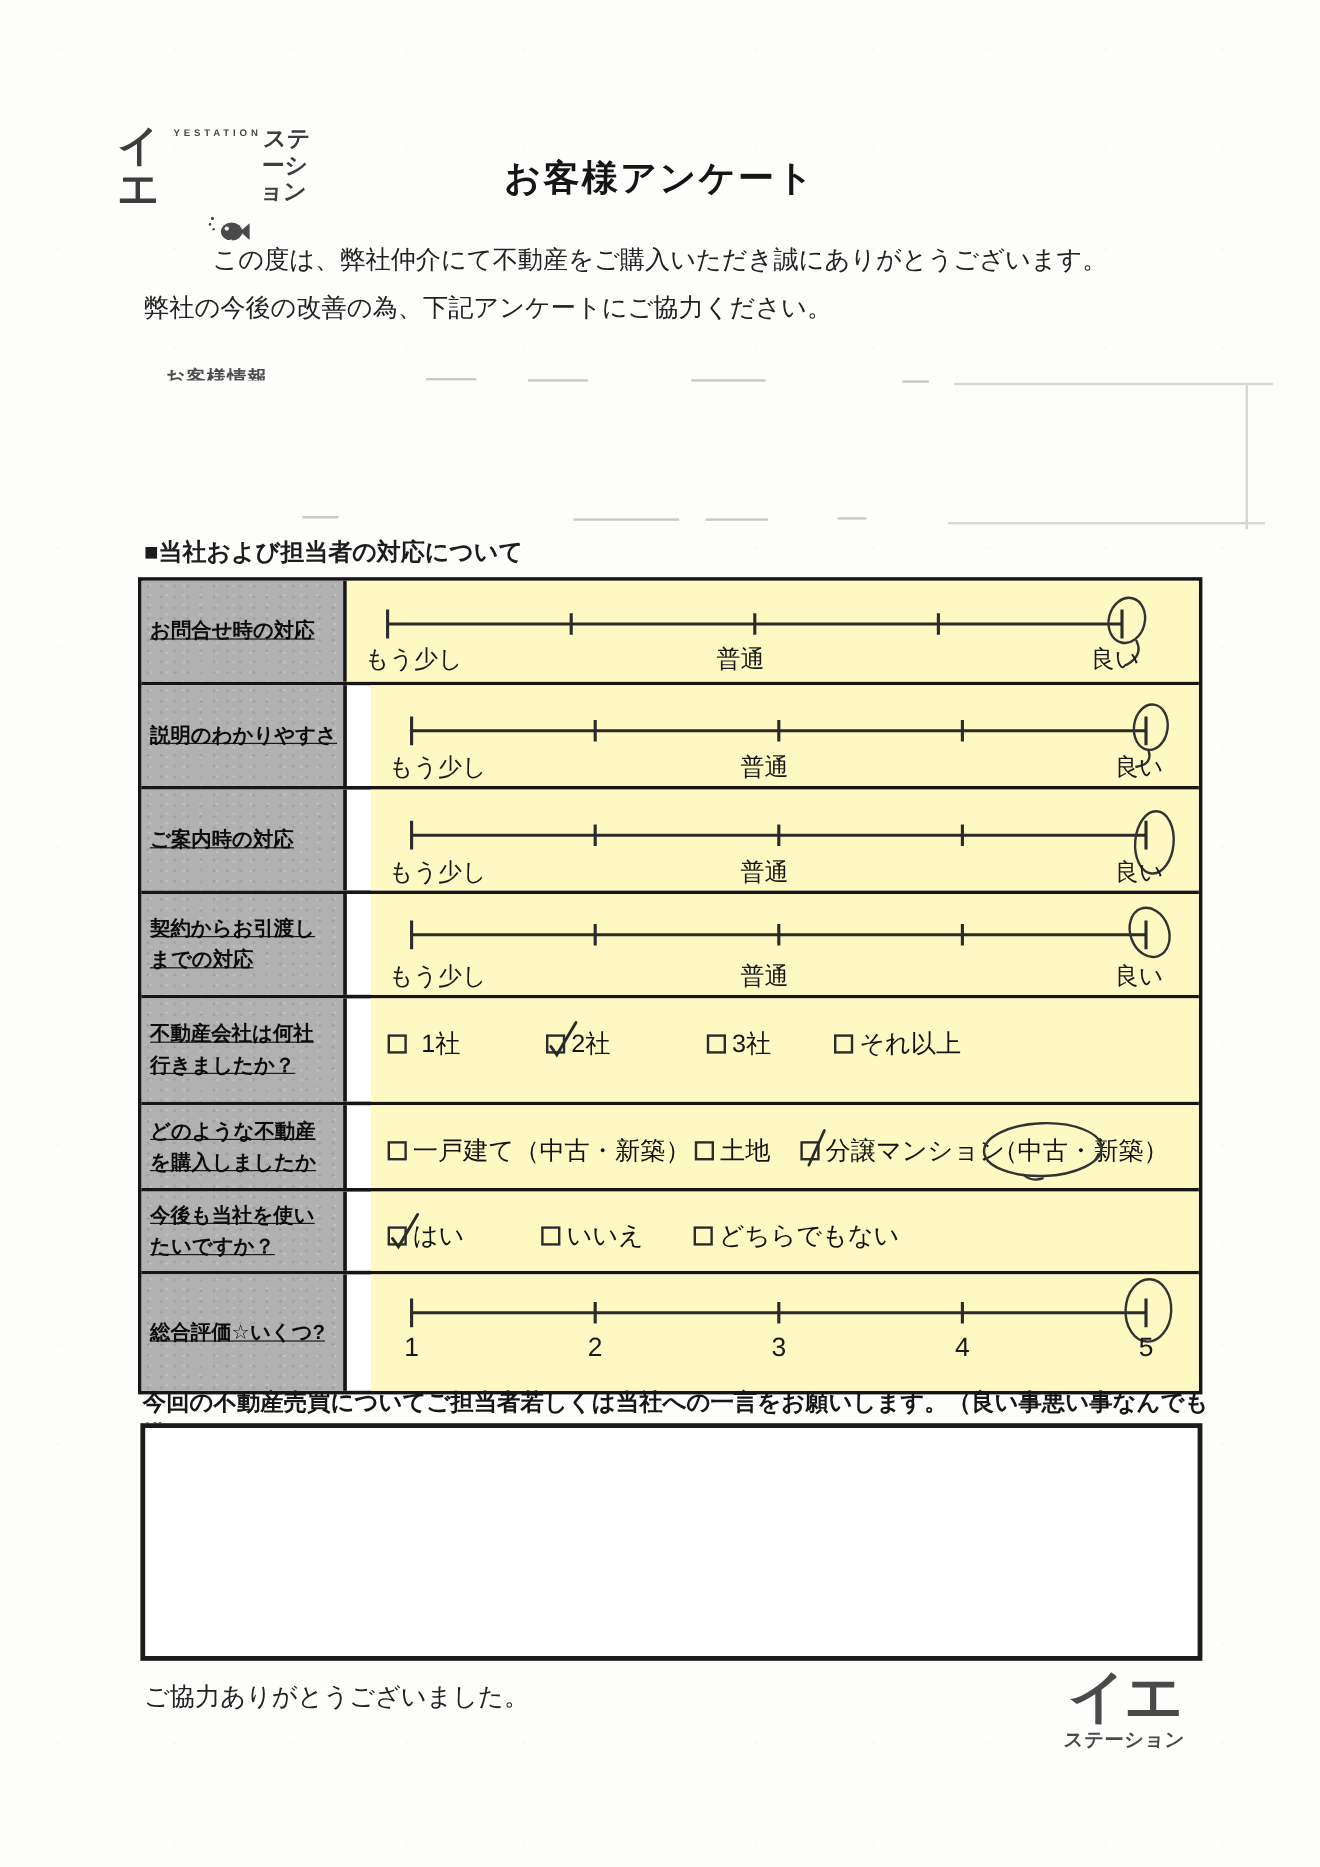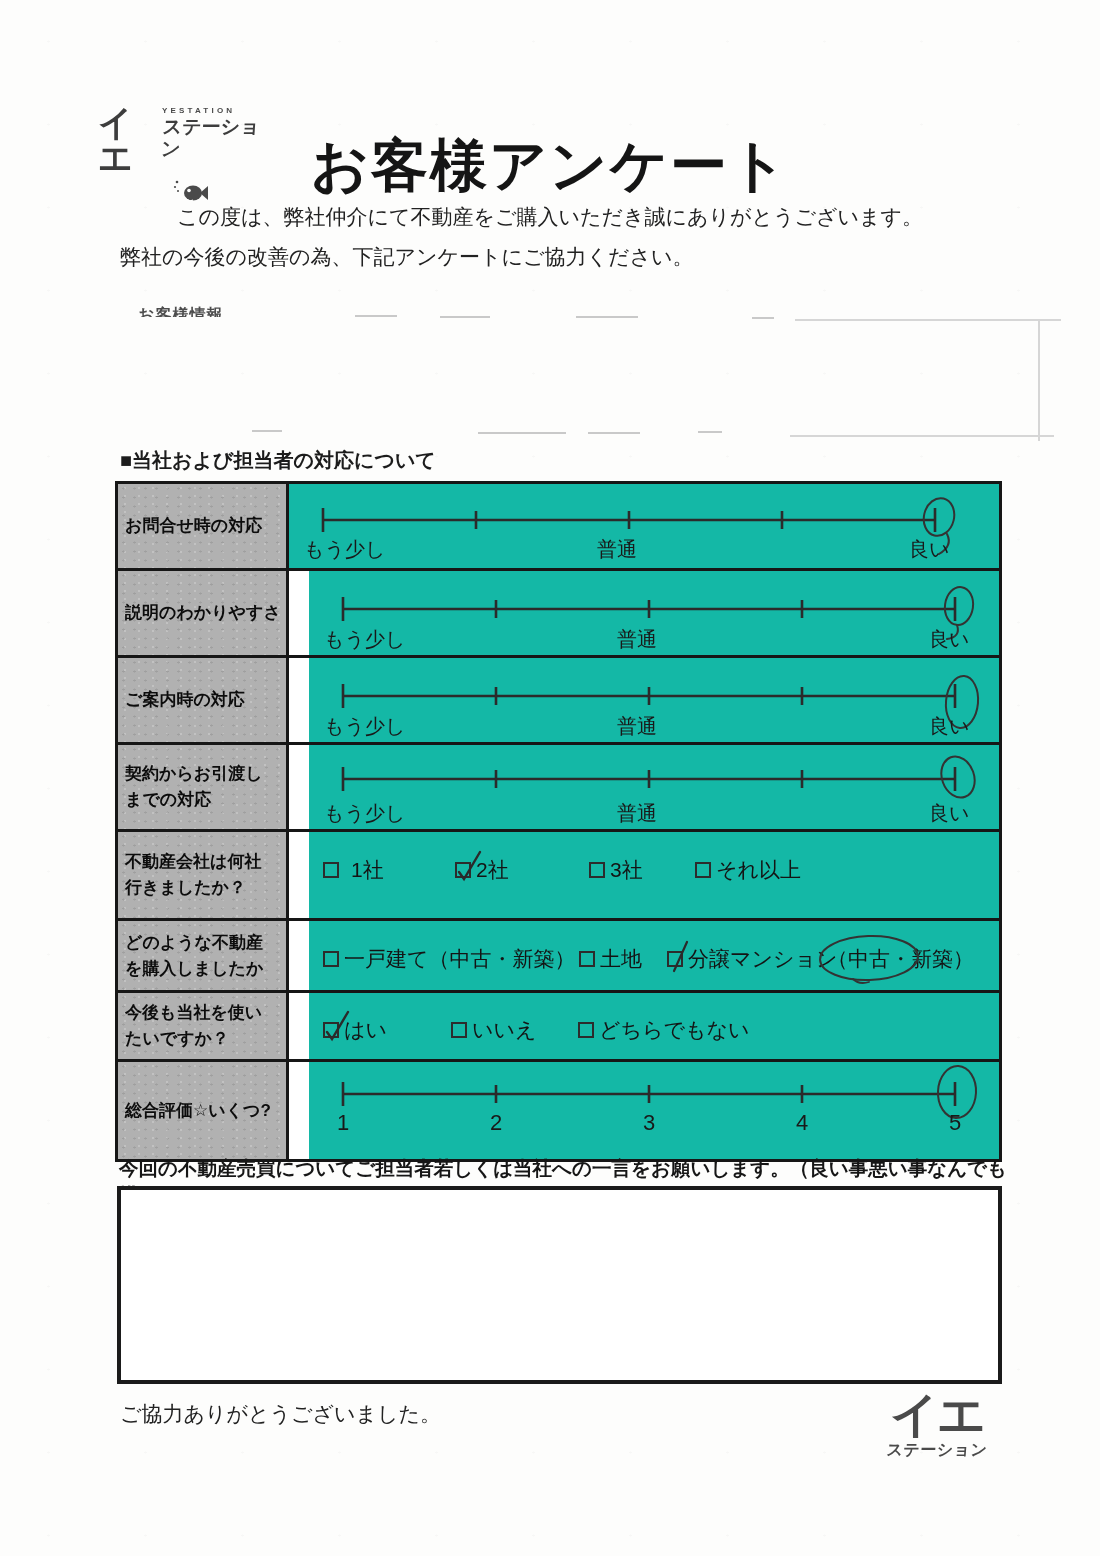--- a/index.html
+++ b/index.html
@@ -4,48 +4,48 @@
 <style>
   html,body{margin:0;padding:0;background:#e9e9e9;font-family:"Liberation Sans","DejaVu Sans",sans-serif;}
   #page{position:relative;width:1100px;height:1556px;background:#fdfdfc;margin:0 auto;overflow:hidden;color:#1a1a1a;
         background-image:radial-gradient(rgba(0,0,0,0.025) 1px,transparent 1.3px);background-size:97px 83px;}
   .abs{position:absolute;}
 
   
   .logo-top{left:98px;top:106px;width:170px;}
   .logo-row{display:flex;align-items:flex-start;}
   .logo-ie{font-size:34px;font-weight:bold;color:#3d3d3d;line-height:34px;letter-spacing:-2px;transform:scaleY(1.05);}
-  .logo-right{margin-left:4px;display:flex;flex-direction:column;}
+  .logo-right{margin-left:4px;display:flex;flex-direction:row;}
   .logo-en{font-size:8px;font-weight:bold;color:#4a4a4a;letter-spacing:3.2px;line-height:10px;}
   .logo-kana{font-size:19px;font-weight:bold;color:#3d3d3d;line-height:22px;letter-spacing:0px;transform:skewX(-4deg);}
   .logo-fish{margin-left:72px;margin-top:2px;}
 
   
-  .title{left:0;top:128px;width:1100px;text-align:center;font-size:57px;font-weight:bold;letter-spacing:2px;color:#151515;}
+  .title{left:0;top:128px;width:1100px;text-align:center;font-size:30px;font-weight:bold;letter-spacing:2px;color:#151515;}
   .intro{left:120px;width:860px;font-size:21px;color:#222;line-height:26px;}
 
   
   .erased-label{left:138px;top:305px;height:12px;overflow:hidden;font-size:16px;font-weight:bold;color:#4d4d4d;letter-spacing:1px;}
   .faint{background:#c9c9c9;}
   .faint2{background:#d6d6d6;}
 
   
   .section-title{left:120px;top:447px;font-size:20px;font-weight:600;color:#1c1c1c;}
 
   
   .table{left:115px;top:481px;width:887px;border:3px solid #161616;background:#fff;box-sizing:border-box;}
-  .trow{display:flex;box-sizing:border-box;}
+  .trow{display:flex;box-sizing:border-box;text-decoration:underline;}
   .trow + .trow{border-top:3px solid #161616;gap:20px;}
   .lcell{width:171px;flex:0 0 171px;box-sizing:border-box;border-right:3px solid #161616;
          background-color:#b1b1b1;
          background-image:radial-gradient(rgba(0,0,0,0.10) 1px,transparent 1.5px),radial-gradient(rgba(255,255,255,0.22) 1px,transparent 1.5px);
          background-size:11px 9px,14px 8px;
          display:flex;flex-direction:column;justify-content:center;padding-left:7px;
          font-size:17px;font-weight:bold;color:#0c0c0c;line-height:26px;}
-  .ccell{position:relative;flex:1;box-sizing:border-box;background:#14b8a6;}
+  .ccell{position:relative;flex:1;box-sizing:border-box;background:#fef9c3;}
   .scale-svg{position:absolute;left:0;top:0;}
   .sl{position:absolute;font-size:20px;color:#191919;}
   .num{position:absolute;font-size:22px;color:#191919;width:24px;text-align:center;}
 
   
   .opt{position:absolute;display:inline-flex;align-items:center;font-size:21px;color:#141414;}
   .cb{position:relative;width:16px;height:16px;border:2px solid #2c2c2c;box-sizing:border-box;margin-right:5px;flex:0 0 16px;}
   .cb svg{position:absolute;overflow:visible;}
   .gap-lg .cb{margin-right:12px;}
   .annot{position:absolute;font-size:21px;color:#141414;}

